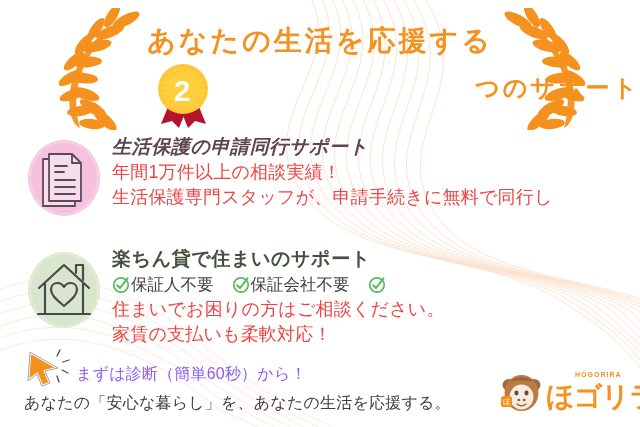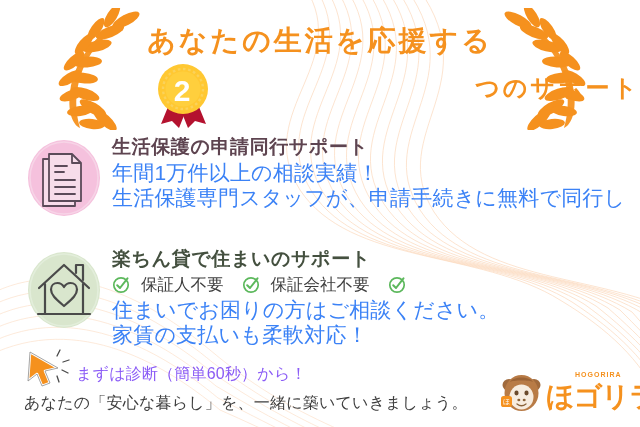--- a/index.html
+++ b/index.html
@@ -115,39 +115,39 @@
     top: 0;
     width: 522px;
   }
   .row-head {
     font-size: 19px;
     font-weight: bold;
     line-height: 26px;
     letter-spacing: 0.6px;
     white-space: nowrap;
   }
-  .row-head.plum  { color: #5e4450; }
+  .row-head.plum  { color: #5e4450; font-style: italic; }
   .row-head.green { color: #44503f; }
   .row-text {
-    font-size: 21px;
+    font-size: 18px;
     line-height: 25px;
-    color: #3b82f6;
+    color: #ef4444;
     letter-spacing: 0.2px;
     white-space: nowrap;
   }
   .checks {
     display: flex;
     align-items: center;
     gap: 18px;
     height: 25px;
   }
   .check-item {
     display: flex;
     align-items: center;
-    gap: 10px;
+    gap: 0;
     font-size: 16.5px;
     color: #3d3d3d;
     white-space: nowrap;
   }
 
   
   .footer {
     position: absolute;
     z-index: 3;
     left: 0;
@@ -382,21 +382,21 @@
         <path d="M33,8 L36,2"></path>
         <path d="M39,14 L45,12"></path>
         <path d="M38,22 L44,25"></path>
         <path d="M33,28 L35,34"></path>
       </g>
       <path d="M6,4 L34,20 L21,23 L26,35 L18,38 L13,26 L4,33 Z" fill="#f5911e" stroke="#ffffff" stroke-width="2.6" stroke-linejoin="round"></path>
       <path d="M6,4 L34,20 L21,23 L26,35 L18,38 L13,26 L4,33 Z" fill="none" stroke="#8d8d8d" stroke-width="0.8" stroke-linejoin="round"></path>
     </svg>
 
     <div class="foot-line1">まずは診断（簡単60秒）から！</div>
-    <div class="foot-line2">あなたの「安心な暮らし」を、一緒に築いていきましょう。</div>
+    <div class="foot-line2">あなたの「安心な暮らし」を、あなたの生活を応援する。</div>
 
     <div class="logo">
       <svg class="logo-mark" width="44" height="42" viewBox="0 0 44 42">
         <ellipse cx="9" cy="13" rx="6.5" ry="6" fill="#a06a3c"></ellipse>
         <ellipse cx="34" cy="13" rx="6.5" ry="6" fill="#a06a3c"></ellipse>
         <ellipse cx="21.5" cy="21" rx="17" ry="18" fill="#b87b46"></ellipse>
         <path d="M10,10 C13,4 30,4 33,10 C30,8 13,8 10,10 Z" fill="#9c6436"></path>
         <ellipse cx="21.5" cy="25" rx="12" ry="12.5" fill="#f7ecdf"></ellipse>
         <ellipse cx="16.5" cy="21" rx="2.1" ry="2.4" fill="#6b4a2c"></ellipse>
         <ellipse cx="26.5" cy="21" rx="2.1" ry="2.4" fill="#6b4a2c"></ellipse>

